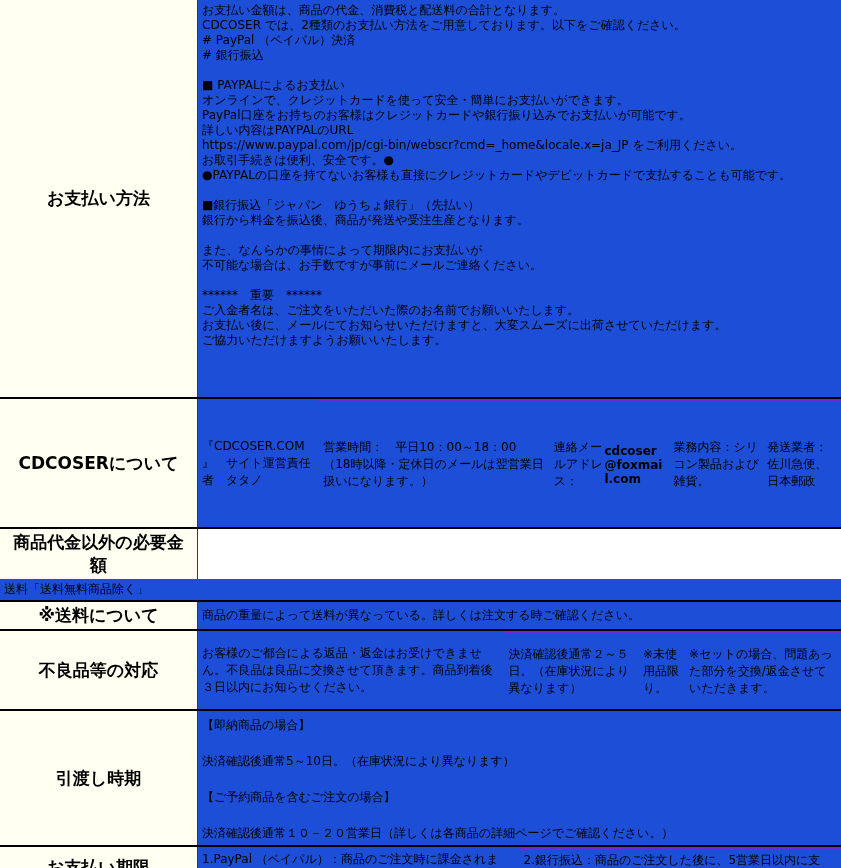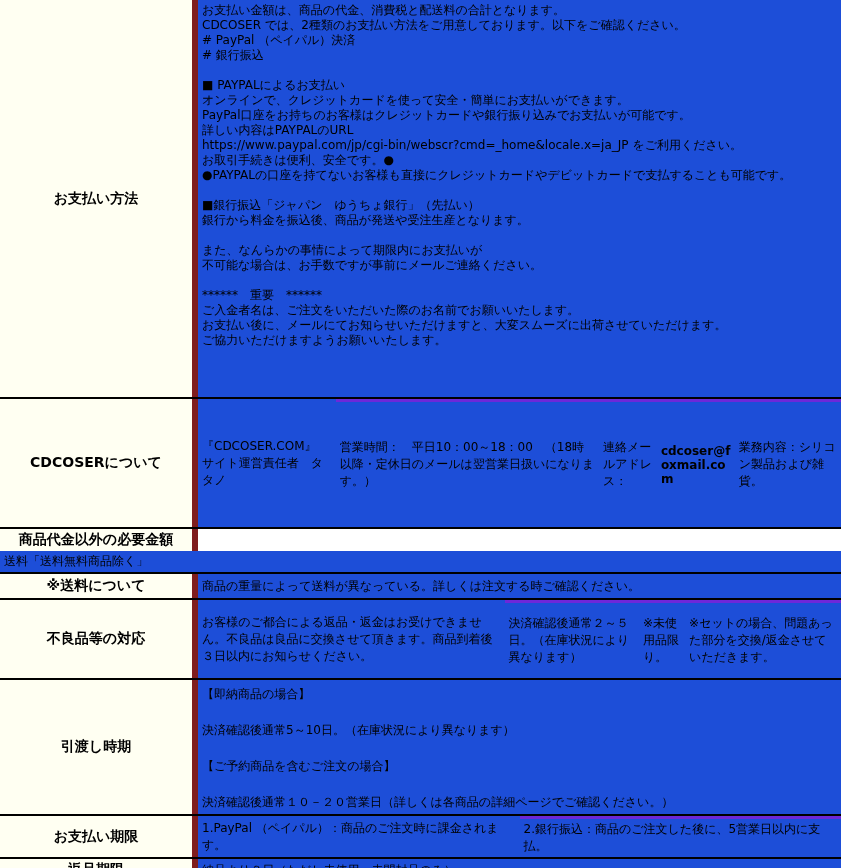--- a/index.html
+++ b/index.html
@@ -11,24 +11,24 @@
     font-size: 12px;
   }
   .sheet { width: 841px; background: #ffffff; }
 
   .row { display: flex; align-items: stretch; }
   .row + .row { border-top: 2px solid #000000; }
 
   .hcell {
     width: 198px; min-width: 198px;
     background: #fffff2;
-    border-right: 6px solid #7f1d1d;
+    border-right: 1px solid #7f1d1d;
     display: flex; align-items: center; justify-content: center;
     text-align: center;
-    font-weight: bold; font-size: 14px;
+    font-weight: bold; font-size: 17px;
     padding: 2px 6px;
   }
   .ccell { flex: 1; min-width: 0; background: #1d4ed8; }
 
   .lines { padding: 3px 4px 3px 4px; }
   .line {
     min-height: 15px; line-height: 15px;
     white-space: pre-wrap; overflow-wrap: anywhere;
   }
 
@@ -106,20 +106,23 @@
       <div class="sub-row">
         <span>営業時間：　平日10：00～18：00　（18時以降・定休日のメールは翌営業日扱いになります。）</span>
       </div>
       <div class="sub-row">
         <span>連絡メールアドレス：</span>
         <b class="email">cdcoser@foxmail.com</b>
       </div>
       <div class="sub-row">
         <span>業務内容：シリコン製品および雑貨。</span>
       </div>
+      <div class="sub-row">
+        <span>発送業者：佐川急便、日本郵政</span>
+      </div>
     </div>
   </div>
 
   <div class="row r-fees">
     <div class="hcell">
       <span>商品代金以外の必要金額</span>
     </div>
     <div class="ccell single">
       <span>送料「送料無料商品除く」</span>
     </div>

